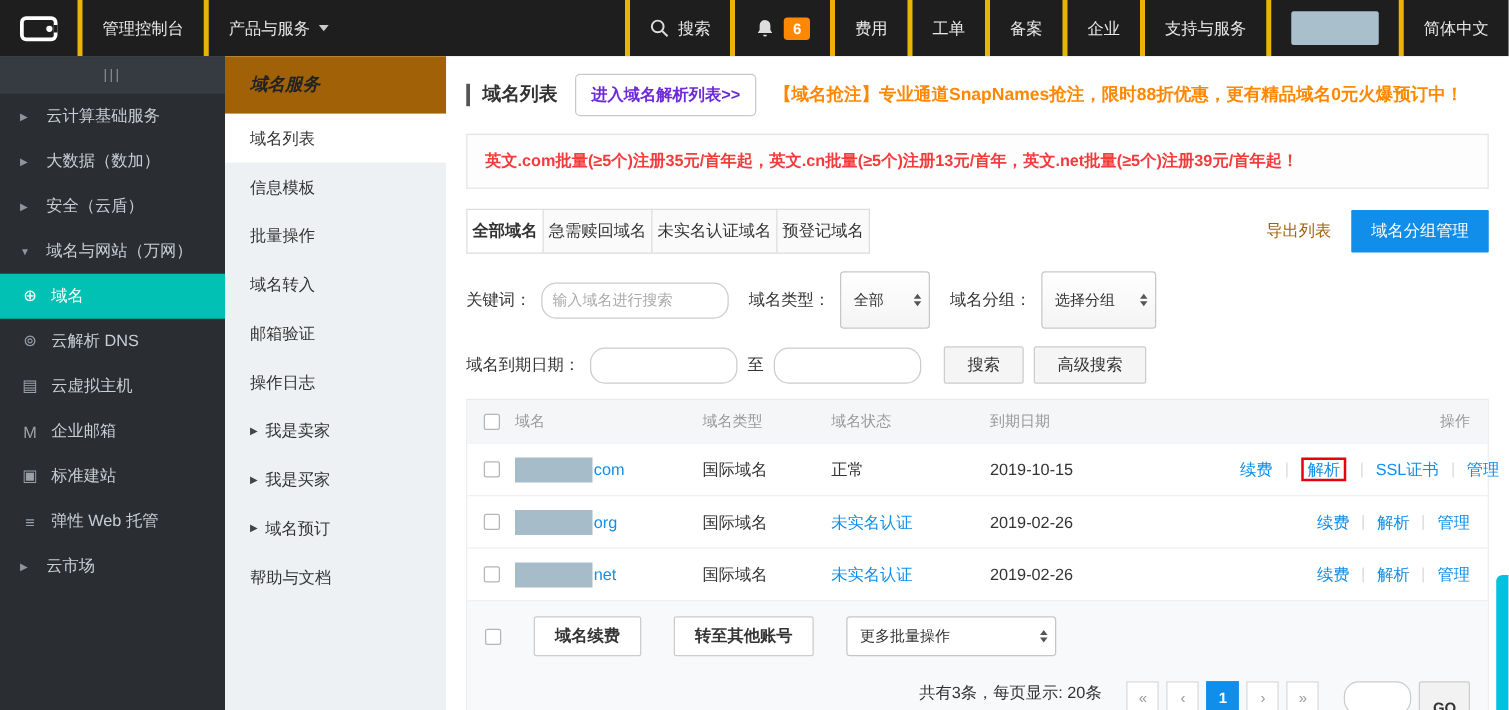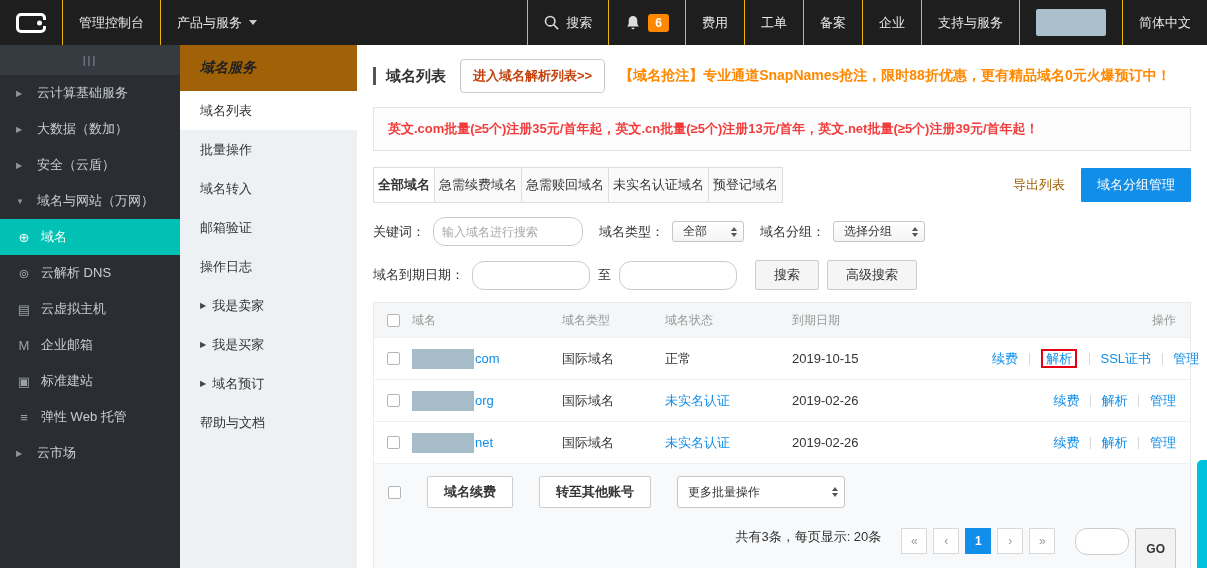--- a/index.html
+++ b/index.html
@@ -3,21 +3,21 @@
 <meta charset="utf-8">
 <style>
   * { margin:0; padding:0; box-sizing:border-box; }
   html,body { width:1207px; height:568px; overflow:hidden; background:#fff;
               font-family:"Liberation Sans","DejaVu Sans",sans-serif; }
   a { text-decoration:none; cursor:pointer; }
 
   
   .topbar { height:45px; background:#1e1e1e; display:flex; align-items:stretch; color:#e8e8e8; font-size:13px; }
   .tb-item { display:flex; align-items:center; padding:0 16px; cursor:pointer; gap:7px; white-space:nowrap; }
-  .tb-sep { border-left:1px solid #eab308; }
+  .tb-sep { border-left:4px solid #eab308; }
   .tb-right { margin-left:auto; display:flex; align-items:stretch; }
   .logo { width:30px; height:20px; border:3px solid #fff; border-radius:5px; position:relative; }
   .logo::before { content:""; position:absolute; top:50%; right:1px; transform:translateY(-50%);
                   width:5px; height:5px; background:#fff; border-radius:50%; }
   .logo::after { content:""; position:absolute; top:4px; right:-3px; width:3px; height:6px; background:#1e1e1e; }
   .caret-down { width:0; height:0; border-left:4px solid transparent; border-right:4px solid transparent;
                 border-top:5px solid #c9c9c9; display:inline-block; }
   .badge { background:#ff8800; color:#fff; font-size:12px; font-weight:bold; border-radius:3px;
            padding:1px 7px; line-height:16px; }
   .redact-avatar { width:70px; height:27px; background:#a9bfcb; border-radius:2px; display:inline-block; }
@@ -42,41 +42,41 @@
   .sub-item { height:39px; display:flex; align-items:center; padding-left:20px; cursor:pointer; gap:6px; }
   .sub-item.selected { background:#fff; font-weight:normal; }
   .sub-arrow { font-size:8px; color:#444; }
 
   
   .main { flex:1; background:#fff; padding:14px 16px 0 16px; position:relative; overflow:hidden; }
 
   .page-header { display:flex; align-items:center; gap:14px; height:34px; }
   .page-title { font-size:15px; font-weight:bold; color:#333; padding-left:10px; border-left:3px solid #555; line-height:18px; }
   .btn-outline { border:1px solid #c9c9c9; border-radius:4px; background:#fff; padding:7px 12px;
-                 font-size:13px; font-weight:bold; color:#c2410c; cursor:pointer; white-space:nowrap; }
+                 font-size:13px; font-weight:bold; color:#6d28d9; cursor:pointer; white-space:nowrap; }
   .promo-orange { color:#ff8800; font-size:14px; font-weight:bold; white-space:nowrap; overflow:hidden; }
 
   .promo-banner { margin-top:14px; border:1px solid #e4e4e4; background:#fdfdfd; padding:12px 14px;
                   color:#f23c3c; font-size:13px; font-weight:bold; }
 
   .tab-bar { margin-top:16px; display:flex; align-items:center; }
   .tab { height:36px; line-height:34px; padding:0 4px; border:1px solid #ddd; margin-right:-1px;
          background:#fafafa; color:#333; font-size:13px; cursor:pointer; white-space:nowrap; }
   .tab.active { background:#fff; font-weight:bold; position:relative; z-index:1; }
   .tab-right { margin-left:auto; display:flex; align-items:center; gap:16px; }
   .link-blue { color:#a16207; font-size:13px; }
   .btn-primary { background:#108ee9; color:#fff; border:none; height:34px; padding:0 16px; font-size:13px;
                  cursor:pointer; border-radius:1px; white-space:nowrap; }
 
   .filter-row { display:flex; align-items:center; margin-top:14px; font-size:13px; color:#333; gap:8px; }
   .f-label { white-space:nowrap; }
   .input { height:29px; border:1px solid #ccc; border-radius:12px; padding:0 8px; font-size:12px;
            color:#333; background:#fff; outline:none; }
   .input::placeholder { color:#aaa; }
-  .select { height:21px; border:1px solid #c6c6c6; border-radius:3px; background:linear-gradient(#fff,#f4f4f4);
+  .select { height:46px; border:1px solid #c6c6c6; border-radius:3px; background:linear-gradient(#fff,#f4f4f4);
             display:inline-flex; align-items:center; padding:0 24px 0 10px; position:relative;
             font-size:12px; color:#333; cursor:pointer; }
   .sel-arrows { position:absolute; right:6px; top:50%; transform:translateY(-50%); display:flex;
                 flex-direction:column; gap:2px; }
   .sel-arrows .up { width:0; height:0; border-left:3.5px solid transparent; border-right:3.5px solid transparent;
                     border-bottom:4px solid #555; }
   .sel-arrows .down { width:0; height:0; border-left:3.5px solid transparent; border-right:3.5px solid transparent;
                       border-top:4px solid #555; }
   .btn-grey { border:1px solid #ccc; background:#f5f5f5; height:30px; padding:0 18px; font-size:13px;
               color:#333; cursor:pointer; border-radius:2px; white-space:nowrap; }
@@ -222,20 +222,23 @@
       <span>云市场</span>
     </div>
   </nav>
 
   <nav class="submenu">
     <div class="submenu-header">域名服务</div>
     <div class="sub-item selected">
       <span>域名列表</span>
     </div>
     <div class="sub-item">
+      <span>信息模板</span>
+    </div>
+    <div class="sub-item">
       <span>批量操作</span>
     </div>
     <div class="sub-item">
       <span>域名转入</span>
     </div>
     <div class="sub-item">
       <span>邮箱验证</span>
     </div>
     <div class="sub-item">
       <span>操作日志</span>
@@ -262,21 +265,20 @@
     <div class="page-header">
       <span class="page-title">域名列表</span>
       <button class="btn-outline">进入域名解析列表&gt;&gt;</button>
       <span class="promo-orange">【域名抢注】专业通道SnapNames抢注，限时88折优惠，更有精品域名0元火爆预订中！</span>
     </div>
 
     <div class="promo-banner">英文.com批量(≥5个)注册35元/首年起，英文.cn批量(≥5个)注册13元/首年，英文.net批量(≥5个)注册39元/首年起！</div>
 
     <div class="tab-bar">
       <div class="tab active">全部域名</div>
-      <div class="tab">急需续费域名</div>
       <div class="tab">急需赎回域名</div>
       <div class="tab">未实名认证域名</div>
       <div class="tab">预登记域名</div>
       <div class="tab-right">
         <a class="link-blue">导出列表</a>
         <button class="btn-primary">域名分组管理</button>
       </div>
     </div>
 
     <div class="filter-row">

